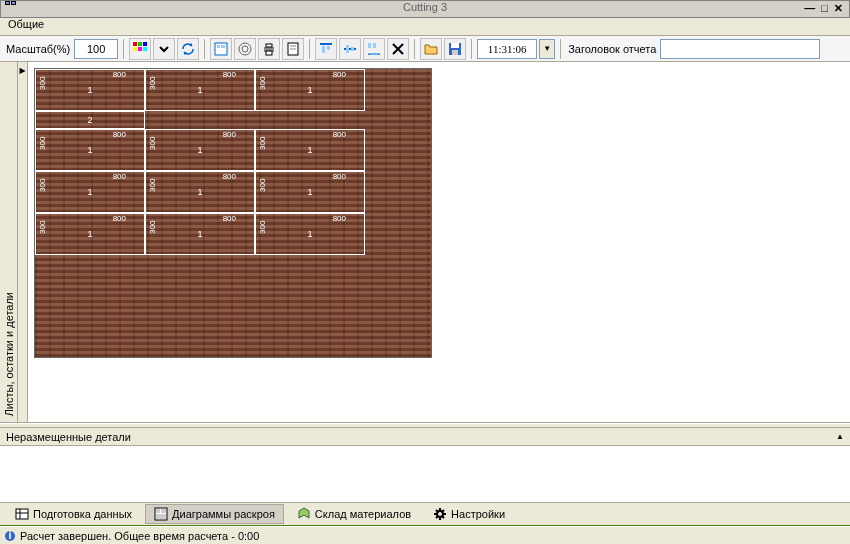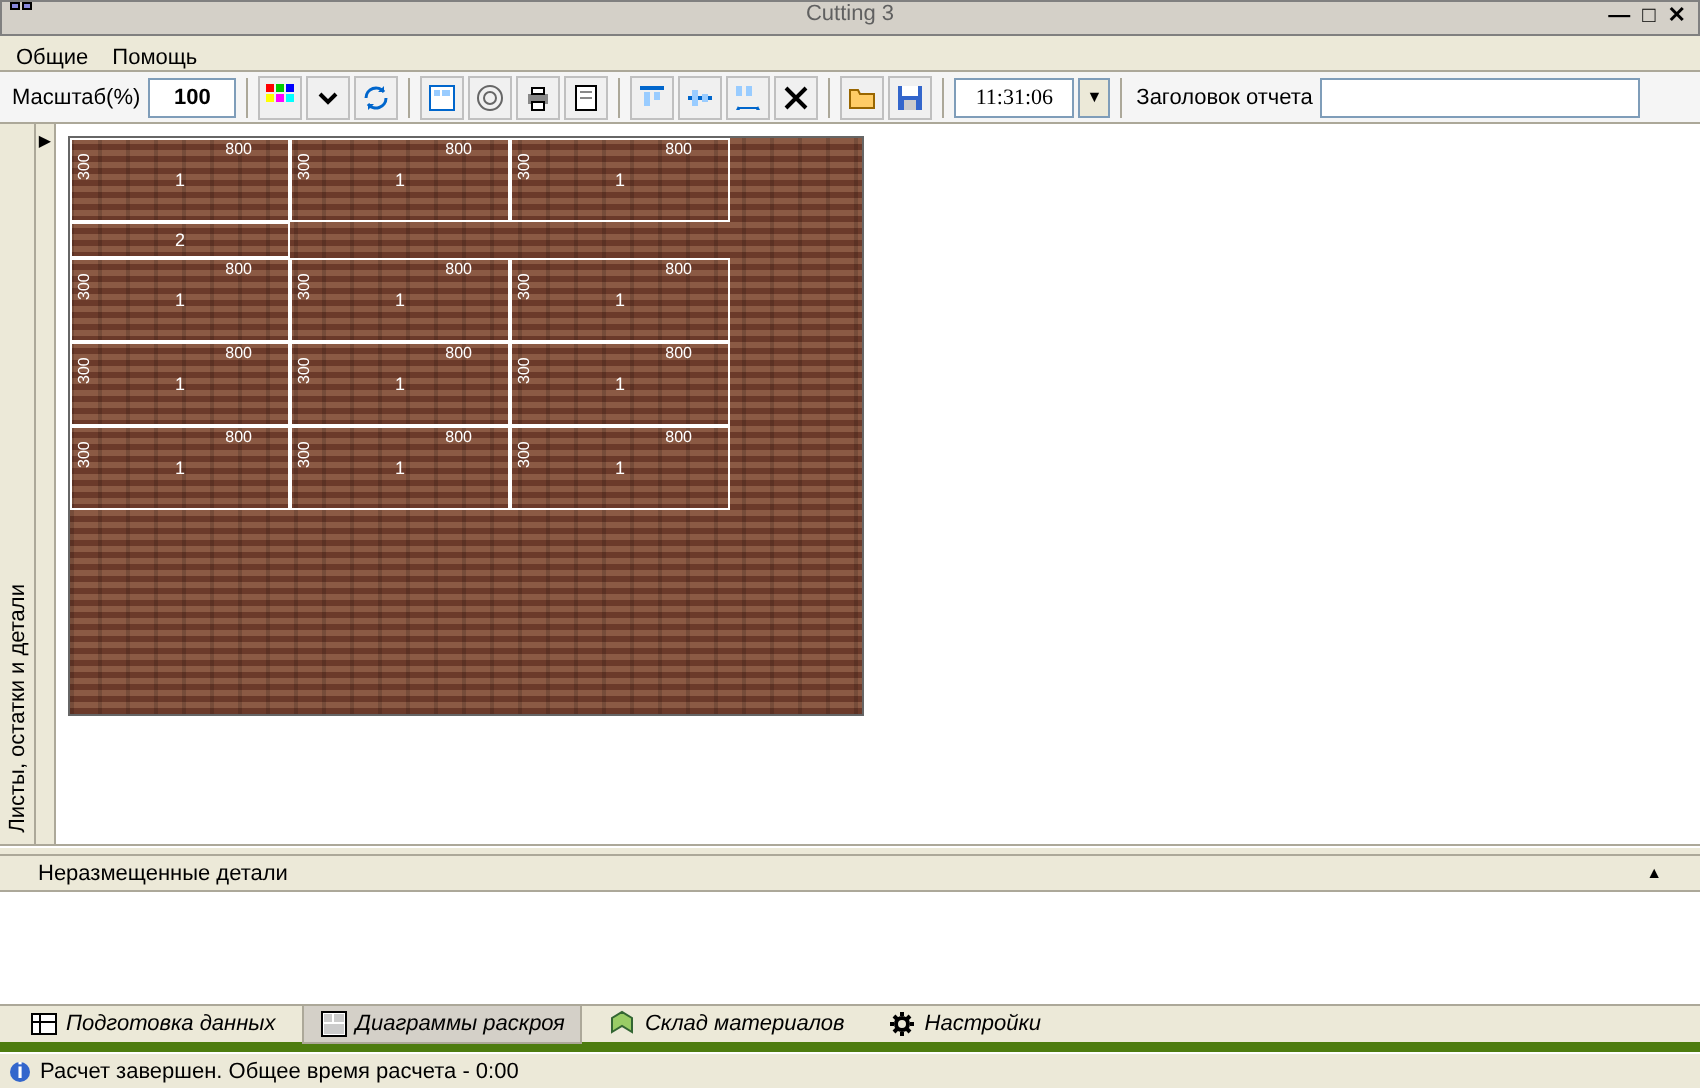--- a/index.html
+++ b/index.html
@@ -3,46 +3,46 @@
 <meta charset="utf-8">
 <style>
   * { box-sizing: border-box; margin: 0; padding: 0; font-family: Tahoma, Arial, sans-serif; font-size: 11px; }
   body { background: #f0f0f0; width: 850px; height: 544px; overflow: hidden; display: flex; flex-direction: column; }
   .titlebar { height: 18px; background: #d4d0c8; border: 1px solid #808080; display: flex; position: relative; }
   .titlebar .app-icon { width: 14px; height: 10px; margin-left: 4px; display: flex; gap: 1px; }
   .titlebar .app-icon div { width: 5px; height: 4px; border: 1px solid #000; background: #88d; }
   .titlebar .title { position: absolute; left: 50%; transform: translateX(-50%); color: #606060; font-size: 11px; }
   .titlebar .wbuttons { margin-left: auto; display: flex; gap: 2px; padding-right: 4px; font-size: 13px; font-weight: bold; color: #000; }
   .titlebar .wbuttons span { cursor: pointer; padding: 0 2px; line-height: 14px; }
-  .menubar { height: 18px; background: #ece9d8; display: flex; align-items: flex-end; padding-left: 8px; gap: 12px; border-bottom: 1px solid #aca899; }
+  .menubar { height: 18px; background: #ece9d8; display: flex; align-items: flex-start; padding-left: 8px; gap: 12px; border-bottom: 1px solid #aca899; flex-direction: column; }
   .menubar span { cursor: pointer; }
   .toolbar { height: 26px; background: #f5f5f5; border-bottom: 1px solid #aca899; display: flex; align-items: center; padding: 0 4px; gap: 2px; }
   .toolbar .lbl { padding: 0 2px; }
-  .toolbar input.scale { width: 44px; height: 20px; border: 1px solid #7f9db9; text-align: center; font-weight: bold; }
+  .toolbar input.scale { width: 44px; height: 20px; border: 1px solid #7f9db9; text-align: center; }
   .toolbar .sep { width: 1px; height: 20px; background: #aca899; margin: 0 3px; }
   .tbtn { width: 22px; height: 22px; border: 1px solid #c0c0c0; background: #f0f0f0; display: flex; align-items: center; justify-content: center; cursor: pointer; }
   .tbtn svg { width: 16px; height: 16px; }
   .toolbar input.time { width: 60px; height: 20px; border: 1px solid #7f9db9; text-align: center; font-family: Liberation Serif, serif; }
   .toolbar .dd { width: 16px; height: 20px; border: 1px solid #7f9db9; background: #ece9d8; display: flex; align-items: center; justify-content: center; font-size: 8px; cursor: pointer; }
   .toolbar input.title-in { width: 160px; height: 20px; border: 1px solid #7f9db9; }
   .workspace { flex: 1; display: flex; min-height: 0; background: #fff; border-bottom: 1px solid #aca899; }
   .sidetab { width: 18px; background: #ece9d8; border-right: 1px solid #aca899; display: flex; align-items: flex-end; justify-content: center; padding-bottom: 6px; cursor: pointer; }
   .sidetab span { writing-mode: vertical-rl; transform: rotate(180deg); font-size: 11px; }
   .sidehandle { width: 10px; background: #ece9d8; border-right: 1px solid #aca899; display: flex; align-items: flex-start; justify-content: center; padding-top: 4px; font-size: 8px; cursor: pointer; }
   .canvas-area { flex: 1; padding: 6px; overflow: auto; }
   .sheet { width: 398px; height: 290px; background-image: repeating-linear-gradient(0deg,#6b3a2a 0,#6b3a2a 3px,#8b5a44 3px,#8b5a44 6px),repeating-linear-gradient(90deg,rgba(0,0,0,0.15) 0,rgba(0,0,0,0.15) 2px,transparent 2px,transparent 14px); background-blend-mode: multiply; position: relative; border: 1px solid #666; }
   .piece { position: absolute; border: 1px solid #fff; }
   .piece .pid { position: absolute; top: 50%; left: 50%; transform: translate(-50%,-50%); color: #fff; font-size: 9px; }
   .piece .d-top { position: absolute; top: 0; right: 18px; color: #fff; font-size: 8px; }
   .piece .d-left { position: absolute; left: 0; top: 50%; transform: translateY(-50%) rotate(-90deg); transform-origin: left center; color: #fff; font-size: 8px; margin-left: 6px; }
   .splitter { height: 5px; background: #ece9d8; border-top: 1px solid #fff; border-bottom: 1px solid #aca899; cursor: row-resize; }
-  .panel-hdr { height: 18px; background: #ece9d8; border-bottom: 1px solid #aca899; display: flex; align-items: center; padding: 0 19px; }
+  .panel-hdr { height: 18px; background: #ece9d8; border-bottom: 1px solid #aca899; display: flex; align-items: center; padding: 0 6px; }
   .panel-hdr .collapse { margin-left: auto; font-size: 8px; cursor: pointer; }
   .panel-body { height: 56px; background: #fff; }
-  .bottom-tabs { height: 24px; background: #ece9d8; border-top: 1px solid #aca899; border-bottom: 5px solid #4d7c0f; display: flex; align-items: center; padding: 0 6px; gap: 4px; font-style: italic; }
+  .bottom-tabs { height: 24px; background: #ece9d8; border-top: 1px solid #aca899; border-bottom: 1px solid #4d7c0f; display: flex; align-items: center; padding: 0 6px; gap: 4px; }
   .btab { height: 20px; padding: 0 8px; display: flex; align-items: center; gap: 4px; cursor: pointer; border: 1px solid transparent; }
   .btab.active { background: #d4d0c8; border: 1px solid #aca899; justify-content: center; }
   .btab svg { width: 14px; height: 14px; }
   .status { height: 18px; background: #ece9d8; display: flex; align-items: center; padding: 0 4px; gap: 4px; border-top: 1px solid #fff; }
   .status svg { width: 12px; height: 12px; }
 </style>
 </head>
 <body>
 
 <div class="titlebar">

